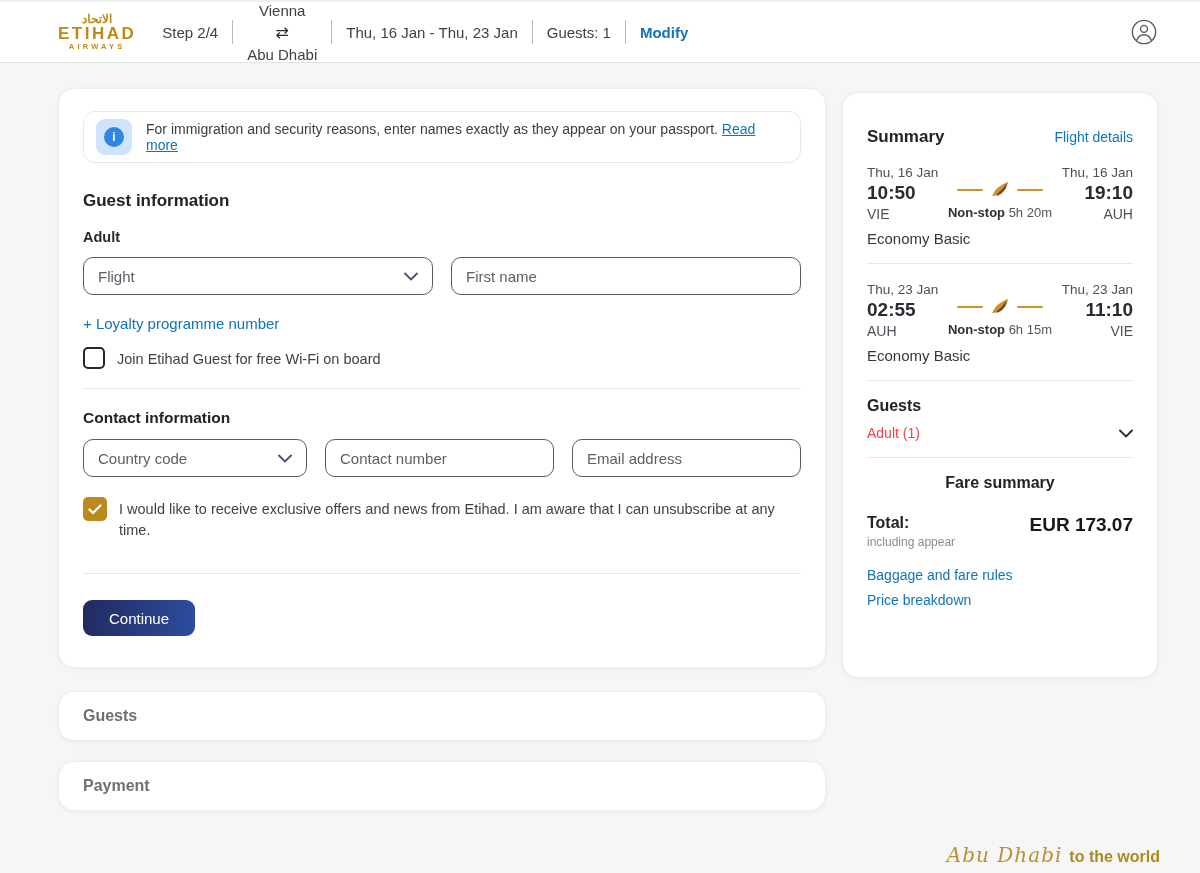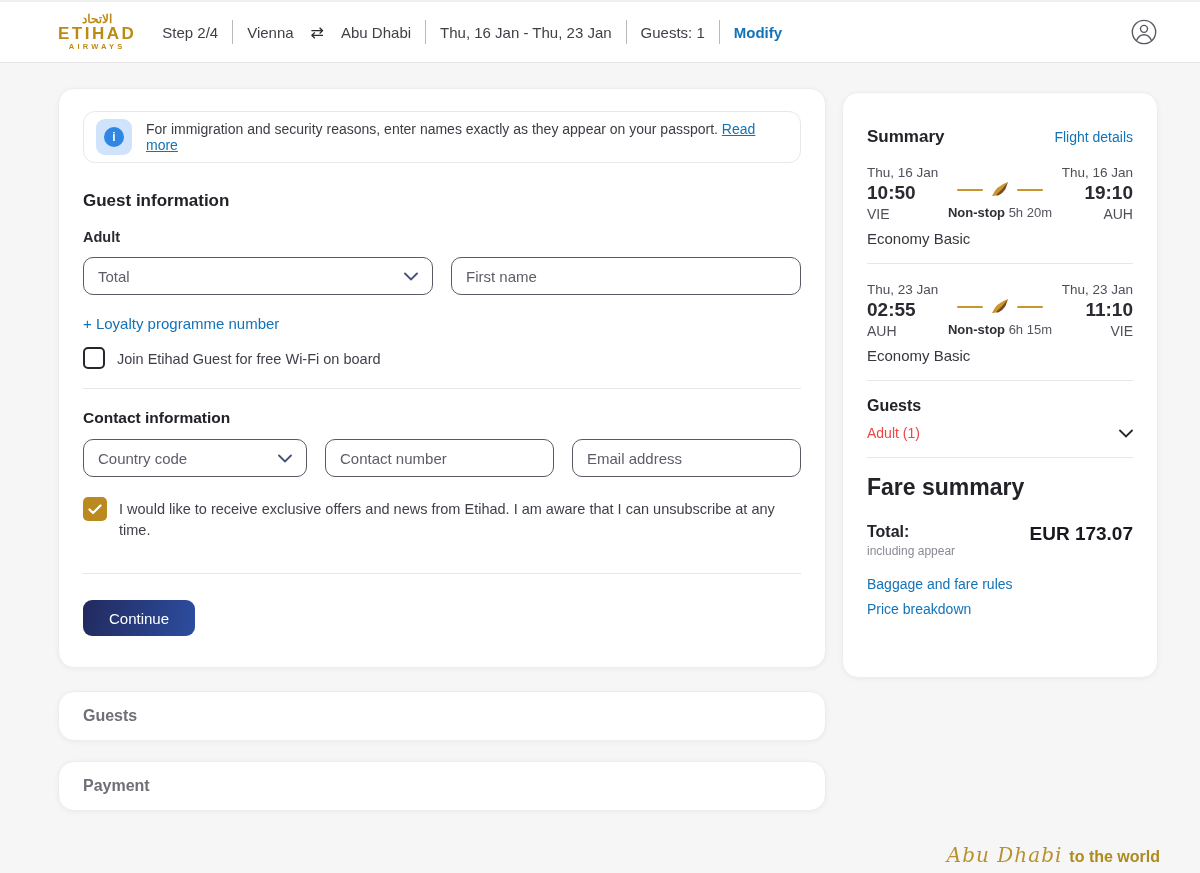--- a/index.html
+++ b/index.html
@@ -16,21 +16,21 @@
     position:absolute; top:0; left:0; width:1200px; height:63px;
     background:#fff; border-top:2px solid #f0f0f0; border-bottom:1px solid #e3e3e5;
     display:flex; align-items:center; padding:0 42px 0 58px;
   }
   .logo { display:flex; flex-direction:column; align-items:center; color:#bd8b13; line-height:1.05; margin-right:26px; cursor:pointer; }
   .logo .arabic { font-size:12px; font-weight:bold; }
   .logo .name { font-size:17px; font-weight:bold; letter-spacing:2.5px; }
   .logo .sub { font-size:7.5px; letter-spacing:3.2px; font-weight:bold; }
   .trip-nav { display:flex; align-items:center; font-size:15px; color:#3f3f47; }
   .sep { width:1px; height:24px; background:#b9b9bf; margin:0 14px; }
-  .route { display:flex; align-items:center; gap:17px; }
+  .route { display:flex; align-items:center; gap:4px;flex-direction:column; }
   .route .arrow { font-size:16px; color:#2b2b33; }
   .modify { color:#1273b8; font-weight:bold; cursor:pointer; }
   .account { margin-left:auto; cursor:pointer; display:flex; align-items:center; }
   
   .card {
     position:absolute; background:#fff; border:1px solid #ededef;
     border-radius:16px; box-shadow:0 1px 5px rgba(0,0,0,0.05);
   }
   .main-card { left:58px; top:88px; width:768px; height:580px; }
   .side-card { left:842px; top:92px; width:316px; height:586px; padding:34px 24px 20px; overflow:hidden; }
@@ -84,21 +84,21 @@
   .mid-line { display:flex; align-items:center; gap:6px; }
   .dash { width:26px; height:2px; background:#c9952c; border-radius:1px; }
   .stopinfo { font-size:13px; margin-top:7px; white-space:nowrap; }
   .stopinfo b { color:#2f2f37; }
   .stopinfo span { color:#55555e; }
   .cabin { font-size:15px; color:#36363e; margin-top:8px; }
   .side-divider { height:1px; background:#e6e6e8; margin:16px 0; }
   .guests-title { font-size:16px; font-weight:bold; color:#222228; }
   .guests-row { display:flex; justify-content:space-between; align-items:center; margin-top:10px; cursor:pointer; }
   .guests-val { font-size:14px; color:#ef4444; }
-  .fare-title { font-size:23px; font-weight:bold; color:#222228; margin-top:6px; }
+  .fare-title { font-size:16px; font-weight:bold; color:#222228; margin-top:6px;text-align:center; }
   .total-row { display:flex; justify-content:space-between; align-items:flex-start; margin-top:22px; }
   .total-label { font-size:16px; font-weight:bold; color:#222228; }
   .total-note { font-size:12px; color:#8a8a93; margin-top:3px; }
   .total-value { font-size:19px; font-weight:bold; color:#18181e; }
   .fare-links { margin-top:18px; display:flex; flex-direction:column; gap:9px; font-size:14px; }
   
   .footer-brand { position:absolute; right:40px; bottom:6px; display:flex; align-items:baseline; gap:7px; }
   .footer-script { font-family:"DejaVu Serif", serif; font-style:italic; font-size:20px; color:#b8922d; letter-spacing:1px; }
   .footer-tag { font-size:16px; font-weight:bold; color:#ad8b1f; }
 </style>
@@ -145,21 +145,21 @@
       <span>For immigration and security reasons, enter names exactly as they appear on your passport.</span>
       <a class="link u">Read more</a>
     </div>
   </div>
 
   <div class="section-title">Guest information</div>
   <div class="sub-title">Adult</div>
 
   <div class="field-row">
     <div class="field">
-      <span>Total</span>
+      <span>Flight</span>
       <svg width="14" height="9" viewBox="0 0 14 9" fill="none" stroke="#44507a" stroke-width="1.8" stroke-linecap="round">
           <path d="M1 1.5 L7 7.5 L13 1.5"></path>
         </svg>
     </div>
     <input class="field" type="text" placeholder="First name" style="">
   </div>
 
   <a class="link loyalty">+ Loyalty programme number</a>
 
   <div class="check-row">

